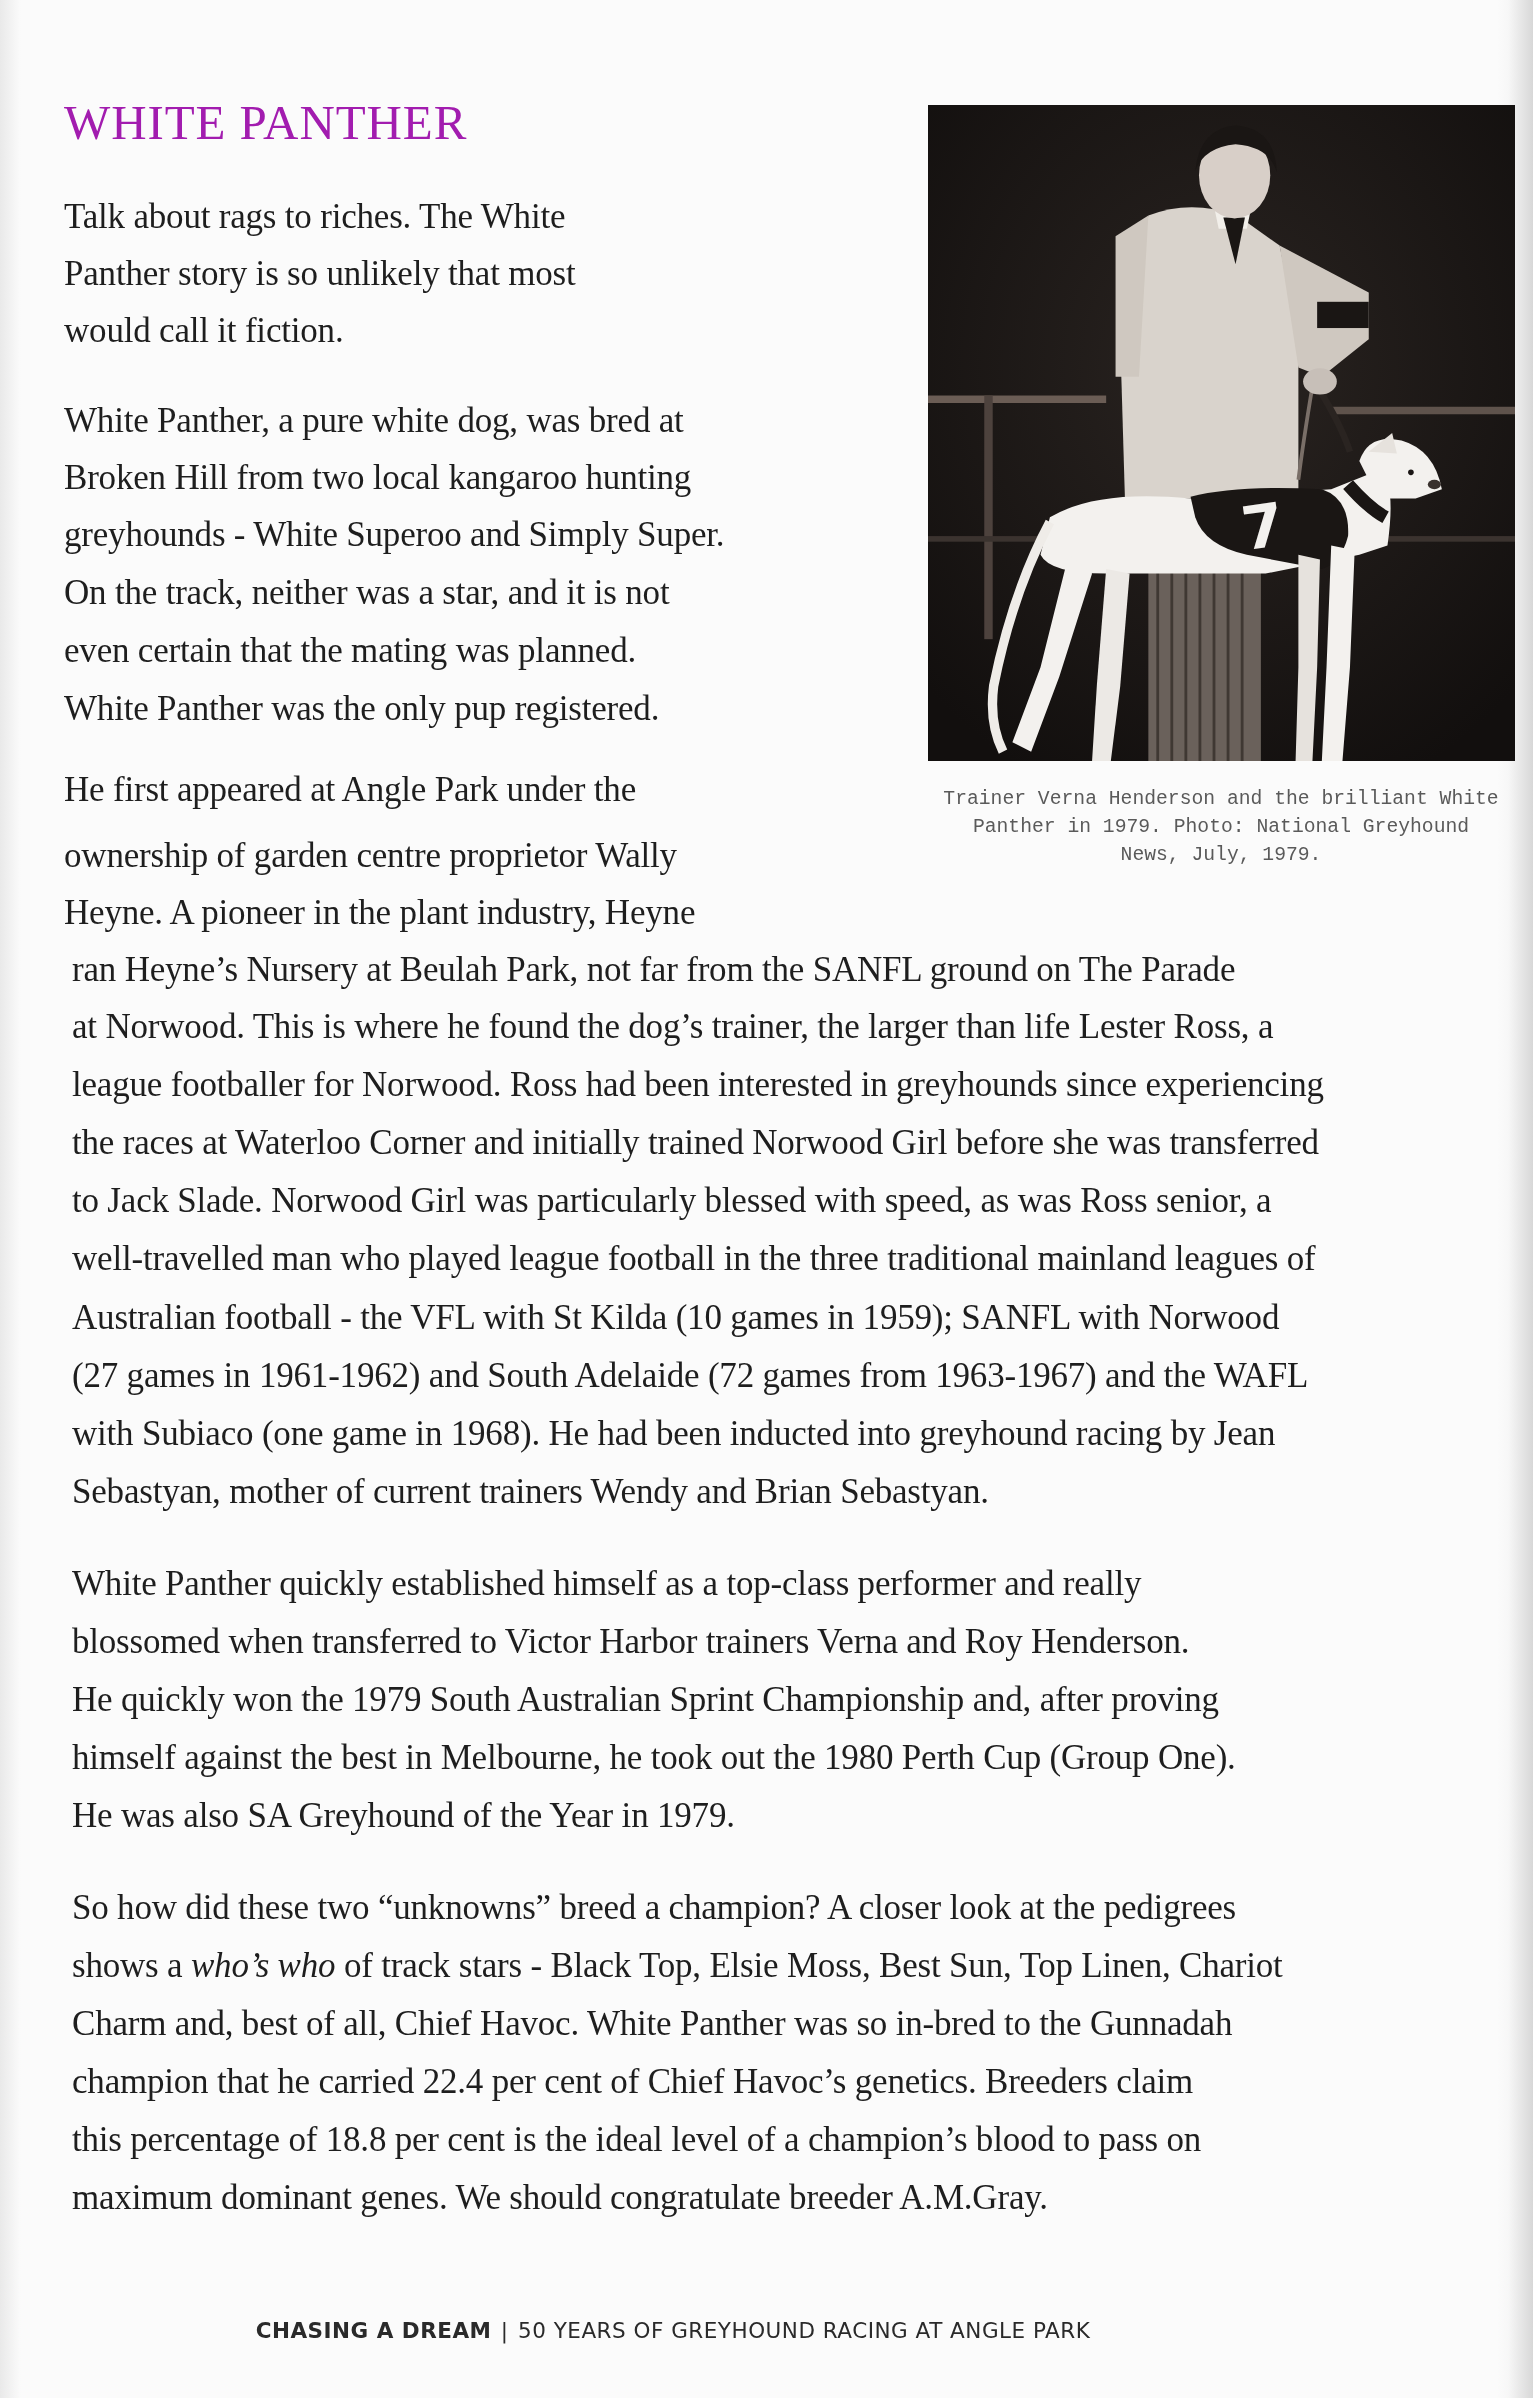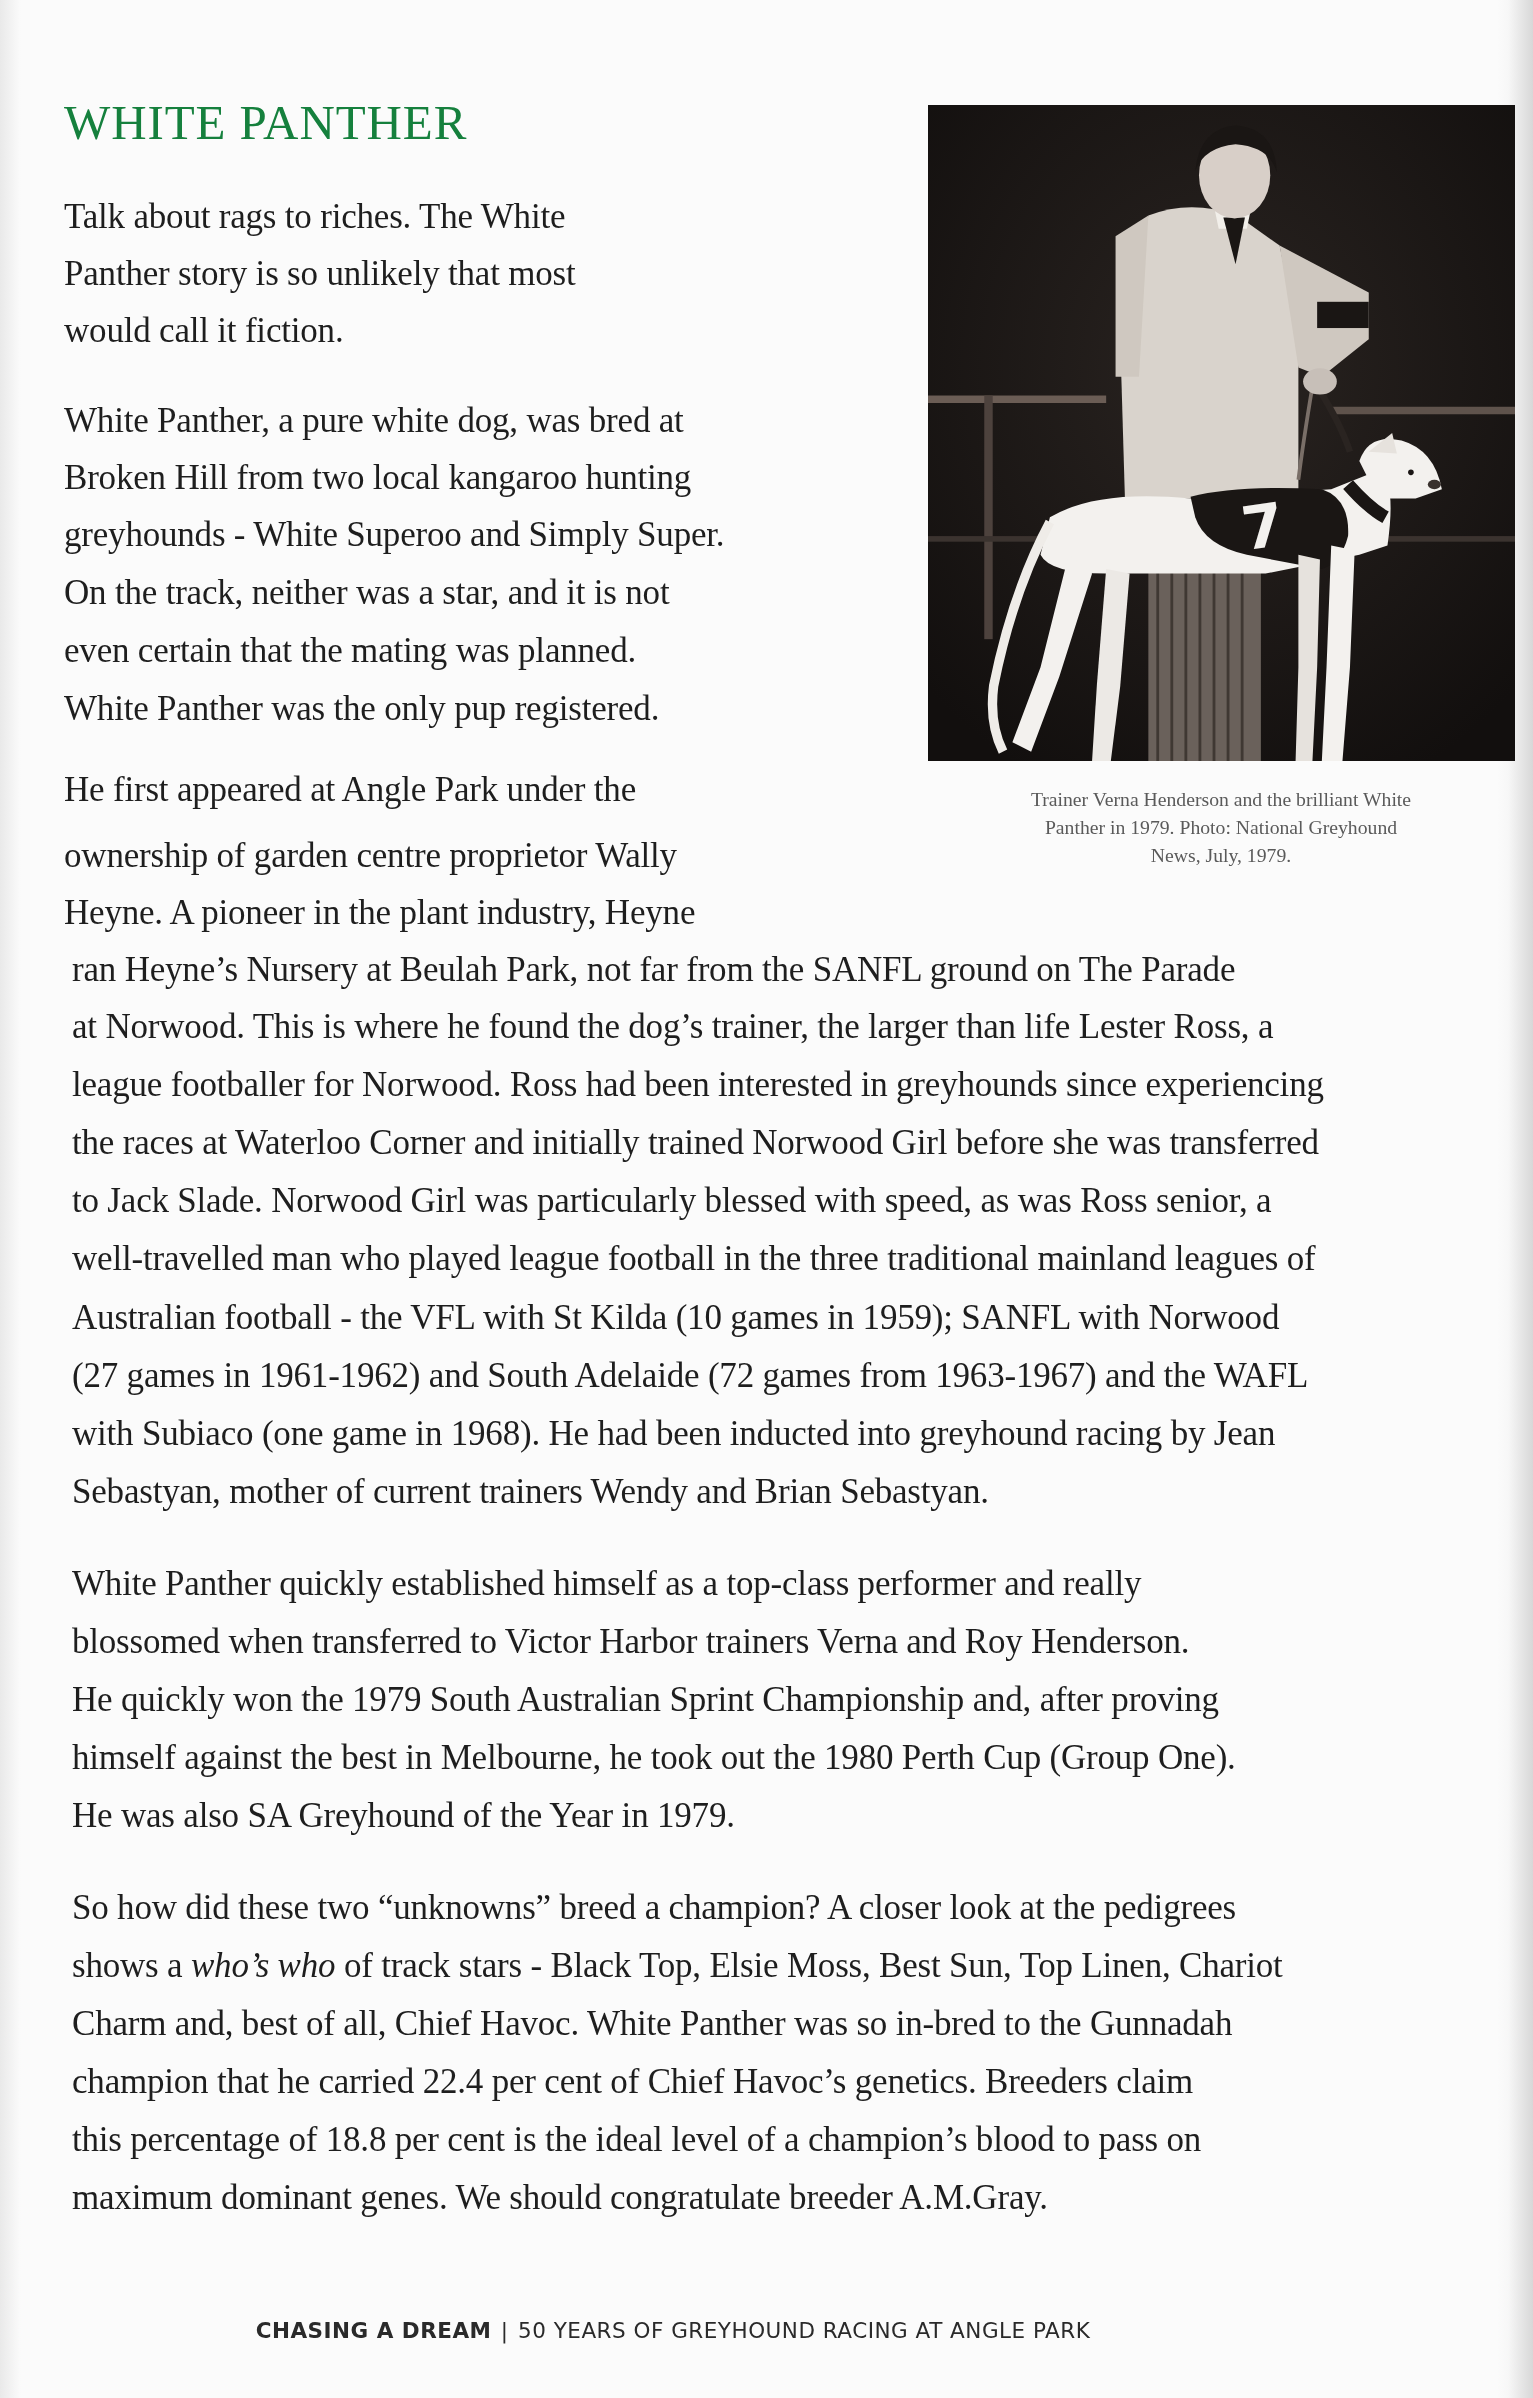--- a/index.html
+++ b/index.html
@@ -15,37 +15,37 @@
     position: absolute; left: 0; top: 0; width: 20.6px; height: 2399px;
     background: linear-gradient(to right, #e9e9e9, #fbfbfb);
   }
   .page-edge-right {
     position: absolute; right: 0; top: 0; width: 37px; height: 2399px;
     background: linear-gradient(to left, #d6d6d6, #f7f7f7 70%, #fbfbfb);
   }
   .title {
     position: absolute; left: 64px; top: 94px;
     font-size: 49px; letter-spacing: 0.9px; font-weight: normal;
-    margin: 0; color: #15803d;
+    margin: 0; color: #a21caf;
   }
   .line {
     position: absolute; left: 64px;
     font-size: 35px; line-height: 1; white-space: nowrap;
     letter-spacing: -0.2px;
   }
   .wide { transform-origin: left top; margin-left: 8px; }
   .photo {
     position: absolute; left: 928px; top: 105px; width: 587px; height: 656px;
     background: #1a1614; overflow: hidden;
   }
   .photo svg { width: 100%; height: 100%; display: block; }
   .caption {
     position: absolute; left: 923px; top: 785px; width: 596px;
     text-align: center;
-    font-family: Liberation Serif, serif;
+    font-family: Liberation Mono, monospace;
     font-size: 19.7px; line-height: 28px; color: #5a5a5a;
   }
   .caption span { display: block; }
   .footer {
     position: absolute; top: 2318px; left: 0; width: 1346px; text-align: center;
     font-family: "DejaVu Sans", "Liberation Sans", sans-serif;
     font-size: 21.5px; letter-spacing: 0.5px; color: #2a2a2a;
   }
   .footer .strong { font-weight: bold; }
   .footer .sep { margin: 0 9.4px; font-weight: normal; }

